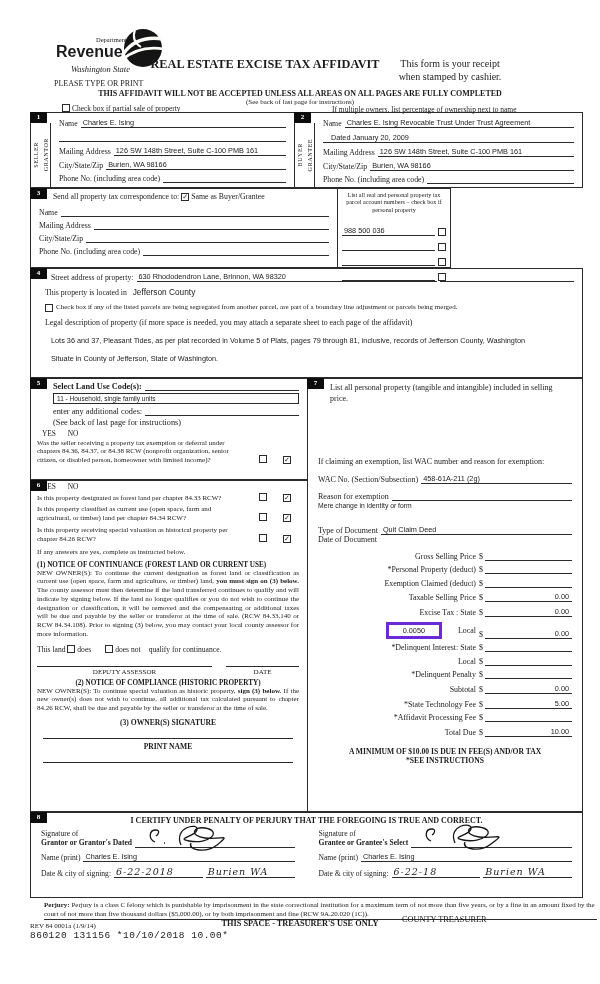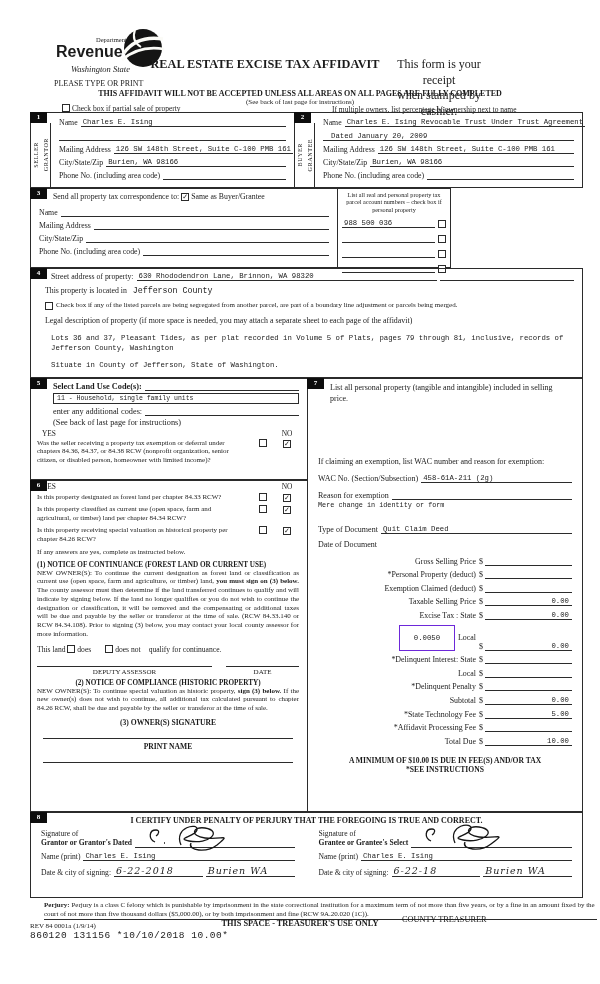--- a/index.html
+++ b/index.html
@@ -5,34 +5,34 @@
   *{box-sizing:border-box;margin:0;padding:0}
   body{margin:0;background:#8f8f8f;display:flex;justify-content:center}
   .page{position:relative;width:600px;height:984px;background:#ffffff;font-family:"Liberation Serif",serif;color:#1b1b1b;overflow:hidden}
   .abs{position:absolute}
   .box{position:absolute;border:1px solid #2b2b2b}
   .badge{position:absolute;top:-1px;left:-1px;width:17px;height:11px;background:#0d0d0d;color:#fff;font-size:7px;font-weight:bold;text-align:center;line-height:11px}
   .vstrip{position:absolute;top:10px;left:0;bottom:0;width:20px;border-right:1px solid #2b2b2b;display:flex;align-items:center;justify-content:center}
   .vtext{writing-mode:vertical-rl;transform:rotate(180deg);font-size:6.2px;letter-spacing:.5px;line-height:1.6}
   .frow{display:flex;align-items:flex-end;font-size:7.8px;white-space:nowrap}
   .ul{flex:1;border-bottom:1px solid #2b2b2b;margin-left:3px;padding:0 2px;min-height:9px}
-  .fill{font-family:Liberation Mono, monospace;font-size:7.3px}
+  .fill{font-family:Liberation Sans, sans-serif;font-size:7.3px}
   .cb{display:inline-block;width:8px;height:8px;border:1px solid #2b2b2b;font-size:7px;line-height:7px;text-align:center;vertical-align:-1px;background:#fff;flex:none}
   .hand{font-family:"DejaVu Serif",serif;font-style:italic}
   .b{font-weight:bold}
   .ctr{text-align:center}
-  .ynrow{display:flex;justify-content:space-between;font-size:7.4px}
+  .ynrow{display:flex;justify-content:flex-start;font-size:7.4px}
   .yncol{width:24px;text-align:center;flex:none}
-  .q6{display:flex;align-items:flex-start;font-size:7px;line-height:1.2}
+  .q6{display:flex;align-items:flex-end;font-size:7px;line-height:1.2}
   .qtext{flex:1;padding-right:4px}
   .fin{display:flex;align-items:flex-end;font-size:7.9px;margin-top:4.6px}
   .finlabel{width:158px;text-align:right;white-space:nowrap;flex:none}
   .dollar{margin:0 2px 0 3px}
   .finline{flex:1;border-bottom:1px solid #2b2b2b;text-align:right;min-height:9px;padding:0 3px}
-  .ratebox{display:inline-block;border:1px solid #6d28d9;padding:8px 14px;margin-right:3px;font-size:7.3px}
+  .ratebox{display:inline-block;border:3px solid #6d28d9;padding:1px 14px;margin-right:16px;font-size:7.3px}
   .sigline{flex:1;border-bottom:1px solid #2b2b2b;position:relative;height:13px;margin-left:3px}
   .note7{font-size:7px;line-height:1.25}
 </style>
 </head>
 <body>
 
 <div class="page">
 
   <div class="abs" style="left:96px;top:36px;font-size:6.5px">Department of</div>
   <div class="abs" style="left:121px;top:27px;width:44px;height:42px">
@@ -40,21 +40,21 @@
       <circle cx="22" cy="21" r="19" fill="#141414"></circle>
       <path d="M3 26 Q16 8 42 12" stroke="#fbfbf7" stroke-width="3.4" fill="none"></path>
       <path d="M1 33 Q18 18 43 22" stroke="#fbfbf7" stroke-width="2.6" fill="none"></path>
       <path d="M14 3 Q10 14 20 20" stroke="#fbfbf7" stroke-width="2" fill="none"></path>
     </svg>
   </div>
   <div class="abs b" style="left:56px;top:43px;font-size:16px;font-family:'Liberation Sans',sans-serif">Revenue</div>
   <div class="abs" style="left:71px;top:64px;font-size:8.5px;font-style:italic">Washington State</div>
 
   <div class="abs b ctr" style="left:150px;top:57px;width:230px;font-size:12.3px">REAL ESTATE EXCISE TAX AFFIDAVIT</div>
-  <div class="abs ctr" style="left:383px;top:57px;width:112px;font-size:12px;line-height:1.3">
+  <div class="abs ctr" style="left:394px;top:57px;width:112px;font-size:10px;line-height:1.3">
     <span>This form is your receipt</span><br>
     <span>when stamped by cashier.</span>
   </div>
   <div class="abs" style="left:54px;top:79px;font-size:8px">PLEASE TYPE OR PRINT</div>
   <div class="abs b ctr" style="left:0;top:89px;width:600px;font-size:8px">THIS AFFIDAVIT WILL NOT BE ACCEPTED UNLESS ALL AREAS ON ALL PAGES ARE FULLY COMPLETED</div>
   <div class="abs ctr" style="left:0;top:98px;width:600px;font-size:7px">(See back of last page for instructions)</div>
 
   <div class="abs" style="left:62px;top:104px;font-size:7.5px">
     <span class="cb"></span>
     <span>Check box if partial sale of property</span>
@@ -140,21 +140,21 @@
       <div class="frow" style="margin-top:4px">
           <span>Phone No. (including area code)</span>
           <span class="ul"></span>
         </div>
     </div>
   </div>
 
   <div class="box" style="left:337px;top:188px;width:114px;height:80px">
     <div style="padding:2px 4px 0 4px;font-size:6.2px;line-height:1.2;text-align:center">List all real and personal property tax parcel account numbers – check box if personal property</div>
     <div style="padding:0 4px">
-      <div class="frow" style="margin-top:6px">
+      <div class="frow" style="margin-top:13px">
           <span class="ul fill" style="margin-left:0">988 500 036</span>
           <span class="cb" style="margin-left:3px"></span>
         </div>
       <div class="frow" style="margin-top:6px">
           <span class="ul" style="margin-left:0"></span>
           <span class="cb" style="margin-left:3px"></span>
         </div>
       <div class="frow" style="margin-top:6px">
           <span class="ul" style="margin-left:0"></span>
           <span class="cb" style="margin-left:3px"></span>
@@ -286,21 +286,21 @@
         </div>
       <div class="frow" style="margin-top:8px;font-size:8px">
           <span>Reason for exemption</span>
           <span class="ul"></span>
         </div>
       <div class="fill" style="margin-top:1px;font-size:6.8px">Mere change in identity or form</div>
       <div class="frow" style="margin-top:16px;font-size:8px">
           <span>Type of Document</span>
           <span class="ul fill">Quit Claim Deed</span>
         </div>
-      <div class="frow" style="margin-top:6px;font-size:8px;align-items:flex-end">
+      <div class="frow" style="font-size:8px;align-items:flex-end">
           <span>Date of Document</span>
         </div>
 
       <div style="margin-top:8px">
         <div class="fin">
             <span class="finlabel">Gross Selling Price</span>
             <span class="dollar">$</span>
             <span class="finline fill"></span>
           </div>
         <div class="fin">

